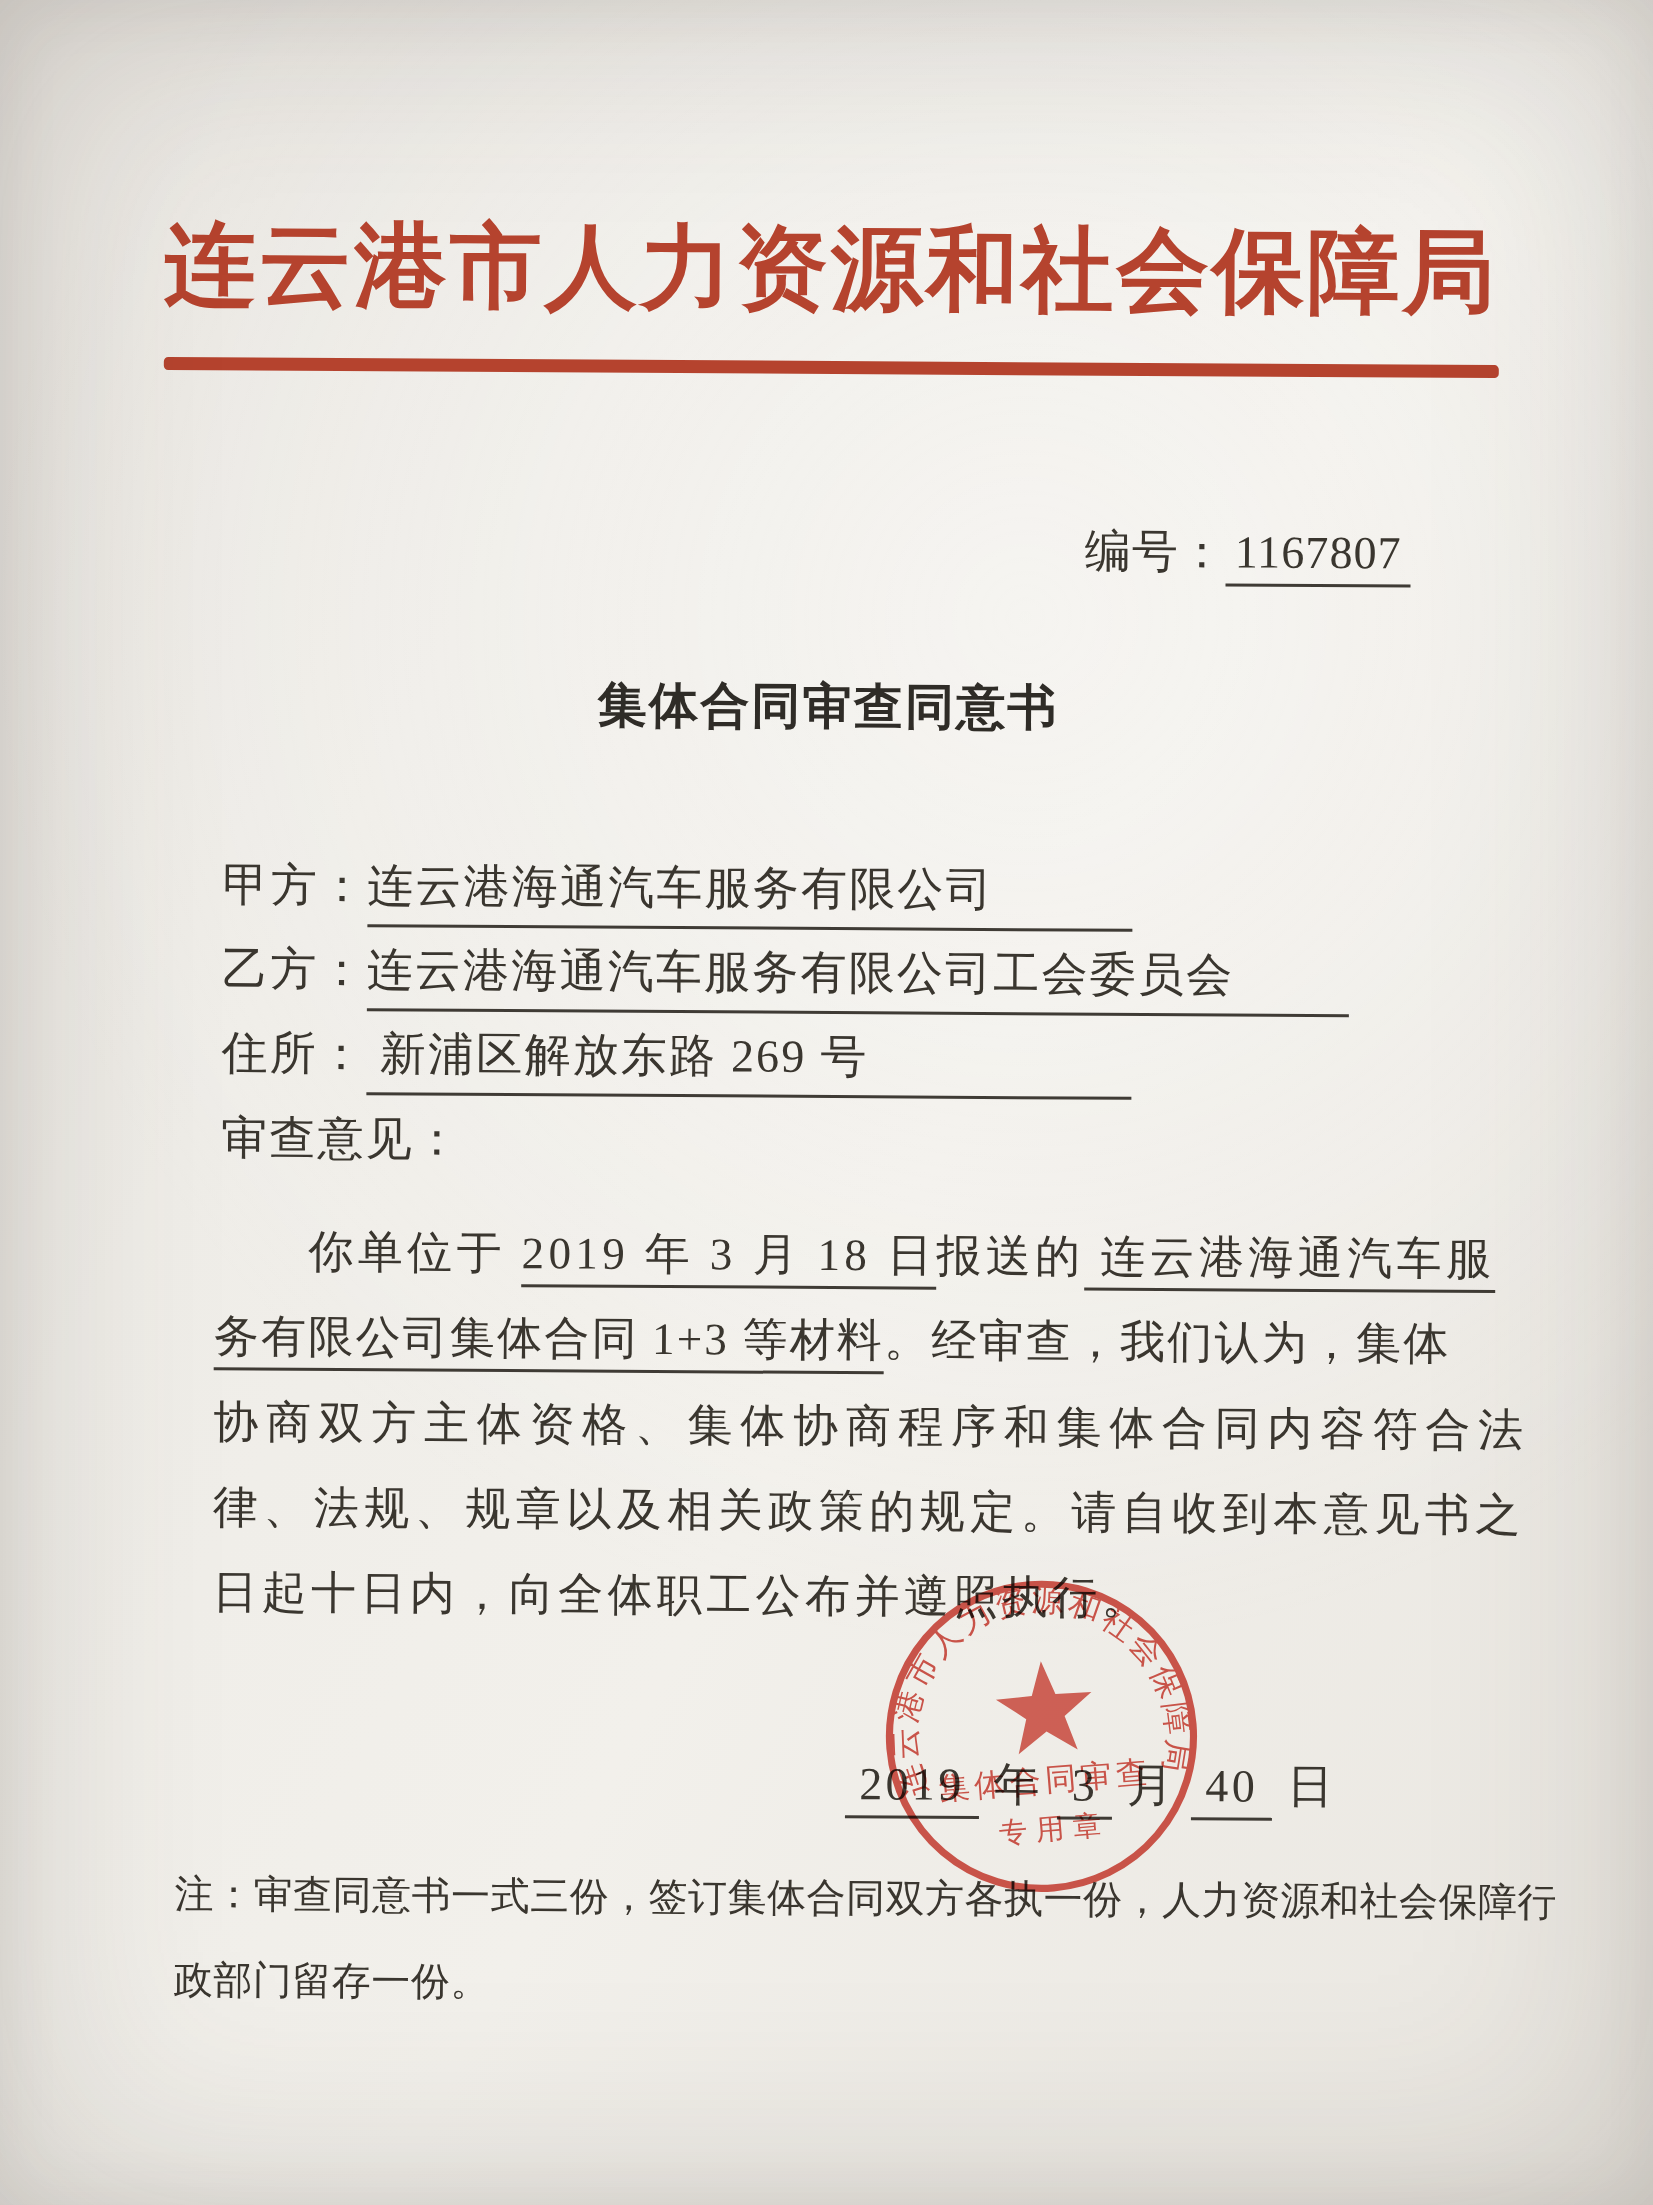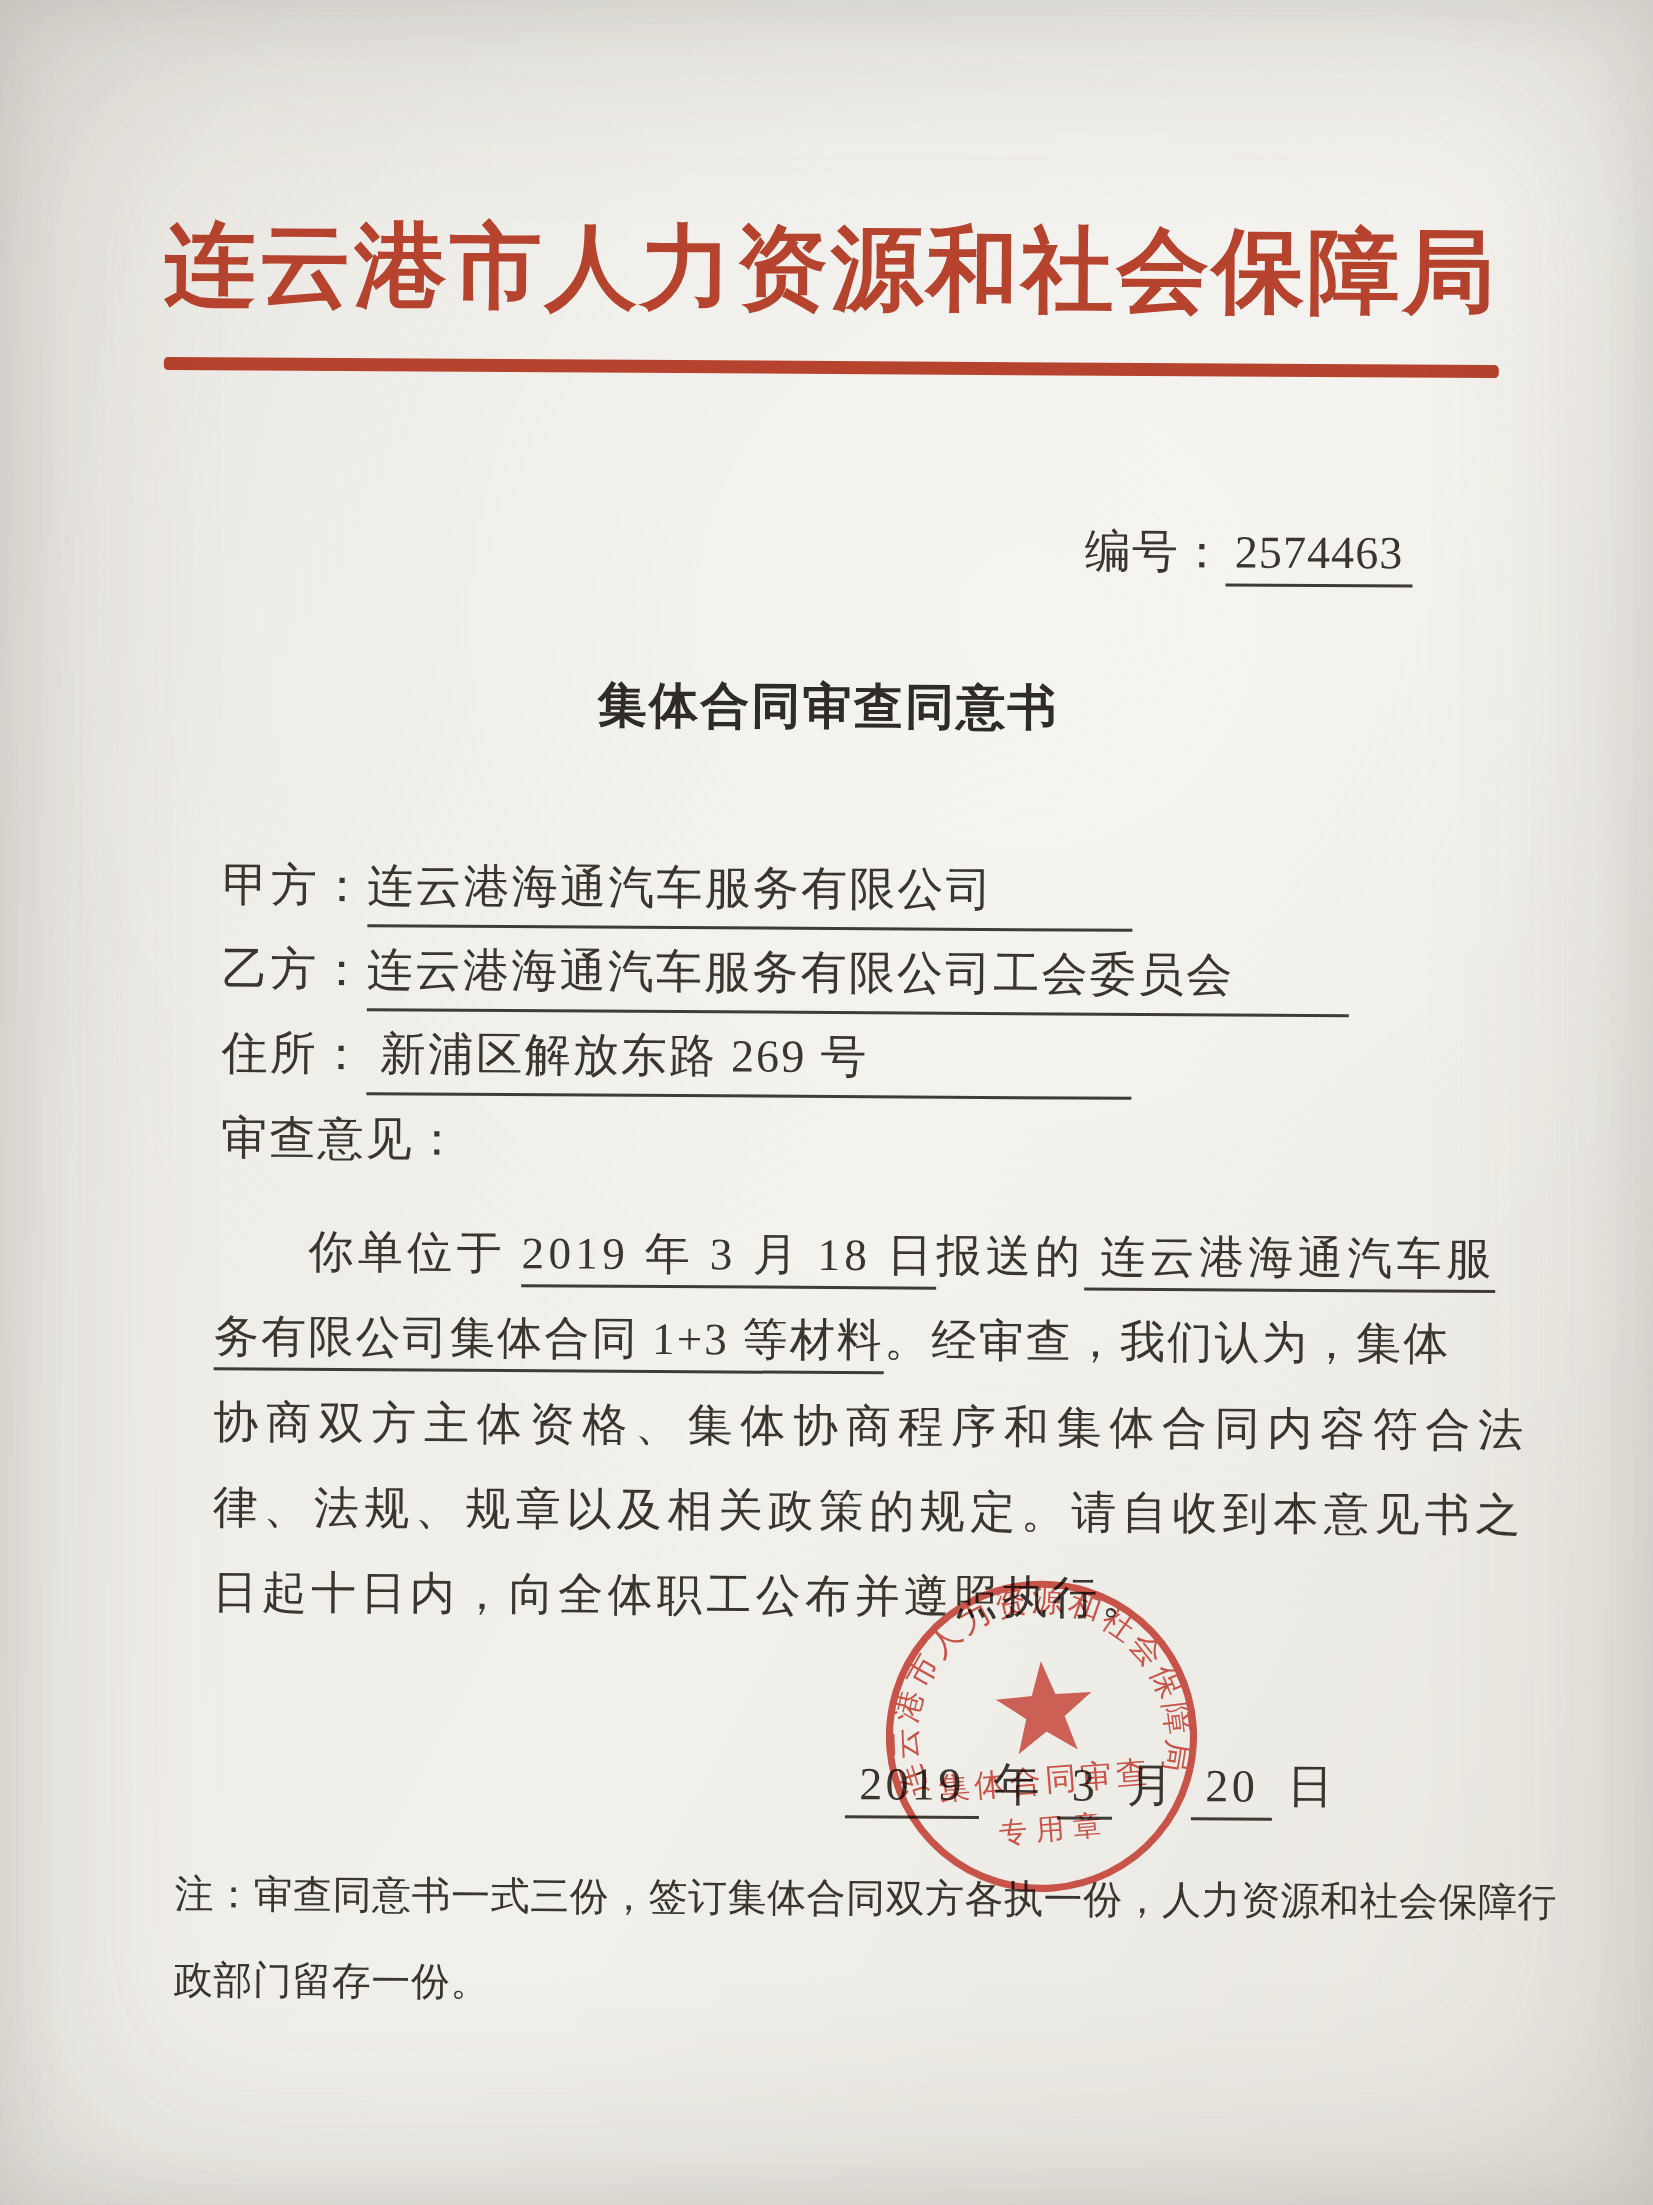--- a/index.html
+++ b/index.html
@@ -63,39 +63,39 @@
   }
 </style>
 </head>
 <body>
 
 <div class="sheet">
 
   <div class="header-title">连云港市人力资源和社会保障局</div>
   <div class="red-rule"></div>
 
-  <div class="doc-number"><span>编号：</span><span class="u">2574463</span></div>
+  <div class="doc-number"><span>编号：</span><span class="u">1167807</span></div>
 
   <div class="doc-title">集体合同审查同意书</div>
 
   <div class="field-row" id="row-party-a"><span>甲方：</span><span class="field-value">连云港海通汽车服务有限公司</span></div>
 
   <div class="field-row" id="row-party-b"><span>乙方：</span><span class="field-value">连云港海通汽车服务有限公司工会委员会</span></div>
 
   <div class="field-row" id="row-address"><span>住所：</span><span class="field-value"> 新浦区解放东路 269 号</span></div>
 
   <div class="field-row" id="row-opinion"><span>审查意见：</span></div>
 
   <div class="body-line" id="bl0"><span>你单位于 </span><span class="u">2019 年 3 月 18 日</span><span>报送的</span><span class="u"> 连云港海通汽车服</span></div>
   <div class="body-line" id="bl1"><span class="u">务有限公司集体合同 1+3 等材料</span><span>。经审查，我们认为，集体</span></div>
   <div class="body-line" id="bl2"><span>协商双方主体资格、集体协商程序和集体合同内容符合法</span></div>
   <div class="body-line" id="bl3"><span>律、法规、规章以及相关政策的规定。请自收到本意见书之</span></div>
   <div class="body-line" id="bl4"><span>日起十日内，向全体职工公布并遵照执行。</span></div>
 
-  <div class="date-line"><span class="u">2019</span><span> 年 </span><span class="u">3</span><span> 月 </span><span class="u">20</span><span> 日</span></div>
+  <div class="date-line"><span class="u">2019</span><span> 年 </span><span class="u">3</span><span> 月 </span><span class="u">40</span><span> 日</span></div>
 
   <svg class="stamp" viewBox="0 0 640 640" xmlns="http://www.w3.org/2000/svg">
     <g transform="rotate(-5 320 320)">
       <circle cx="320" cy="320" r="278" fill="none" stroke="currentColor" stroke-width="13"></circle>
       <path id="arcPath" d="M 144 468 A 230 230 0 1 1 496 468" fill="none"></path>
       <text font-size="58" fill="currentColor" style="letter-spacing:6px"><textPath href="#arcPath" startOffset="50%" text-anchor="middle">连云港市人力资源和社会保障局</textPath></text>
       <polygon fill="currentColor" opacity="0.92" points="330,183 351.7,245.1 417.5,246.6 365.2,286.4 384.1,349.4 330,312 275.9,349.4 294.8,286.4 242.5,246.6 308.3,245.1"></polygon>
       <text x="320" y="420" text-anchor="middle" font-size="57" fill="currentColor" style="letter-spacing:8px">集体合同审查</text>
       <text x="330" y="508" text-anchor="middle" font-size="52" fill="currentColor" style="letter-spacing:16px">专用章</text>
     </g>

